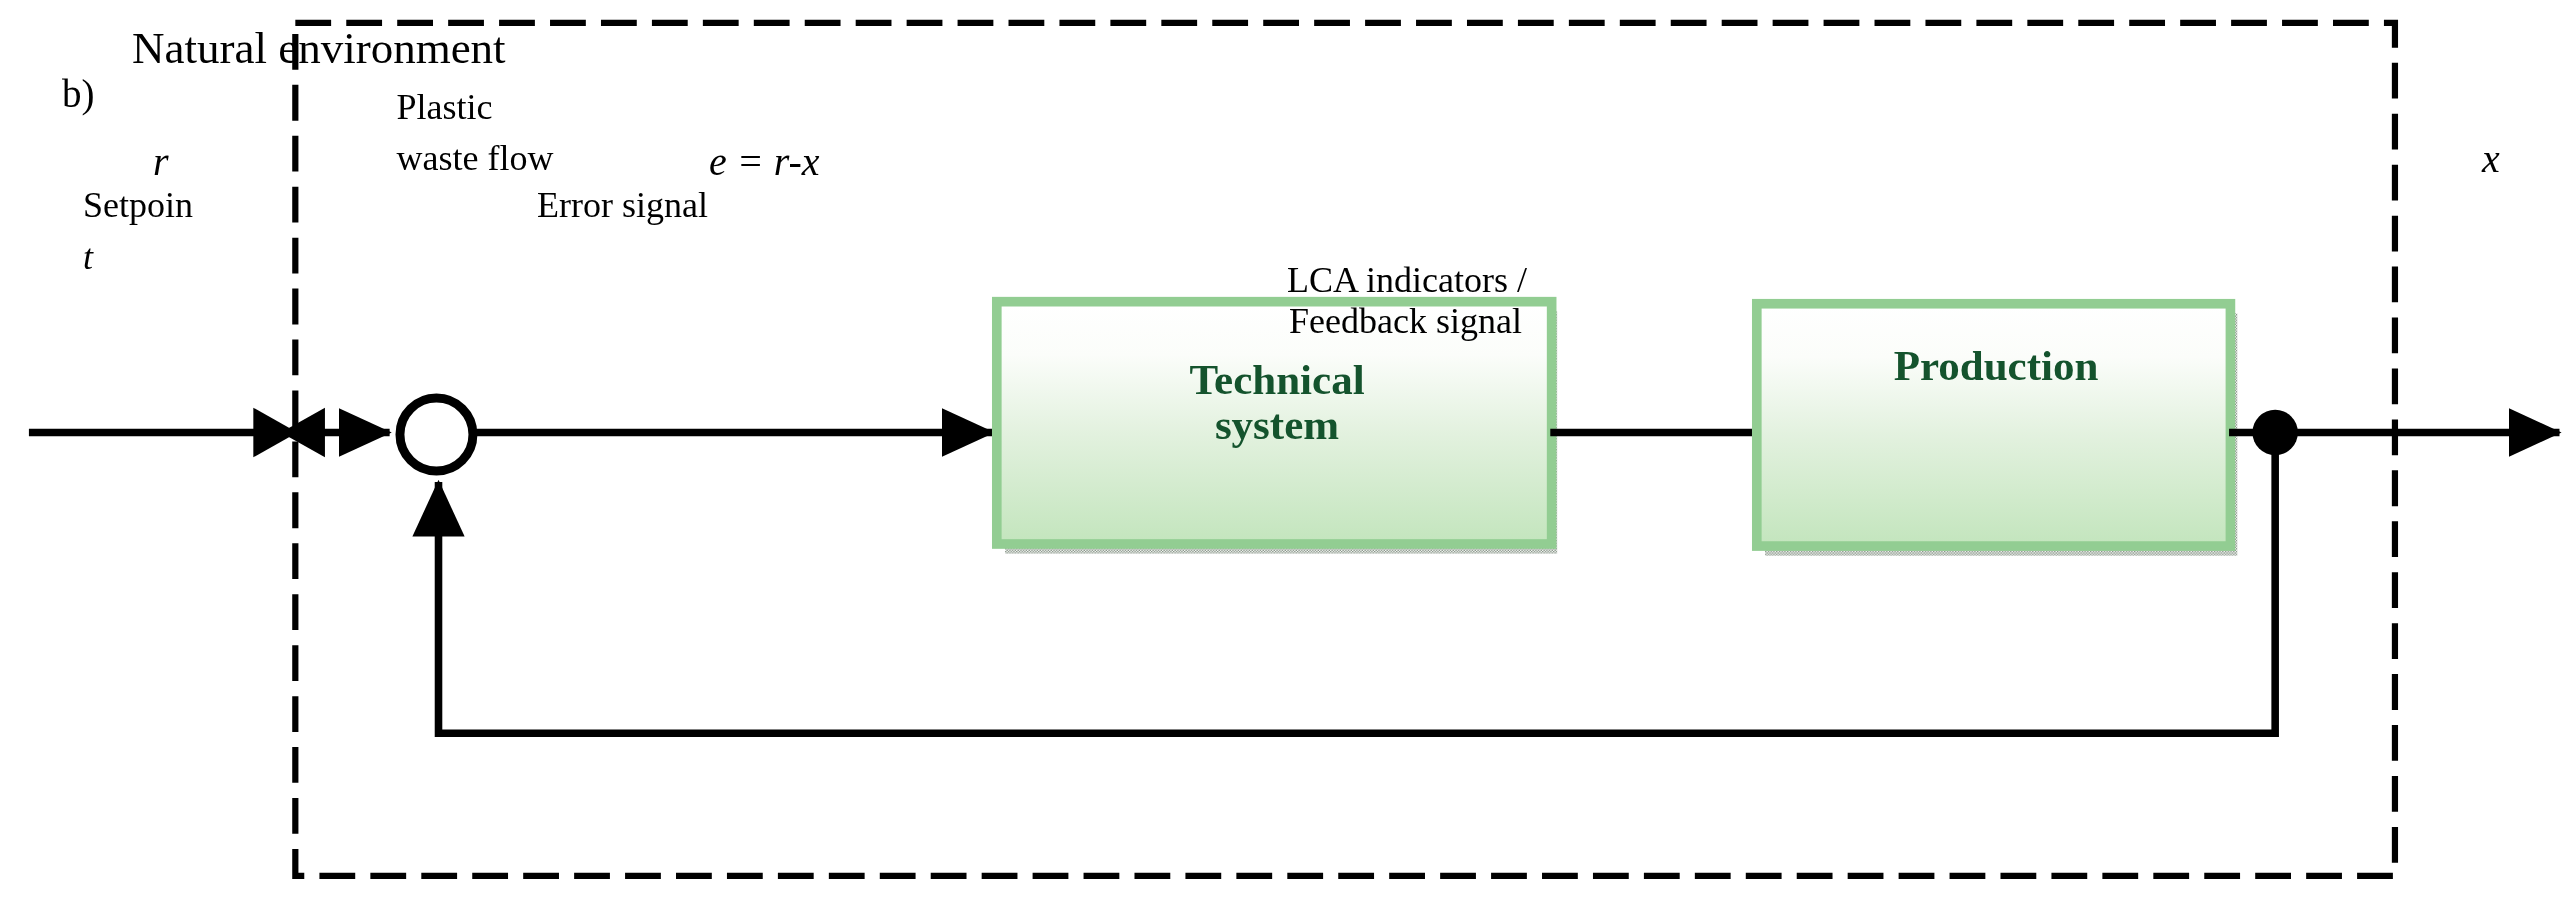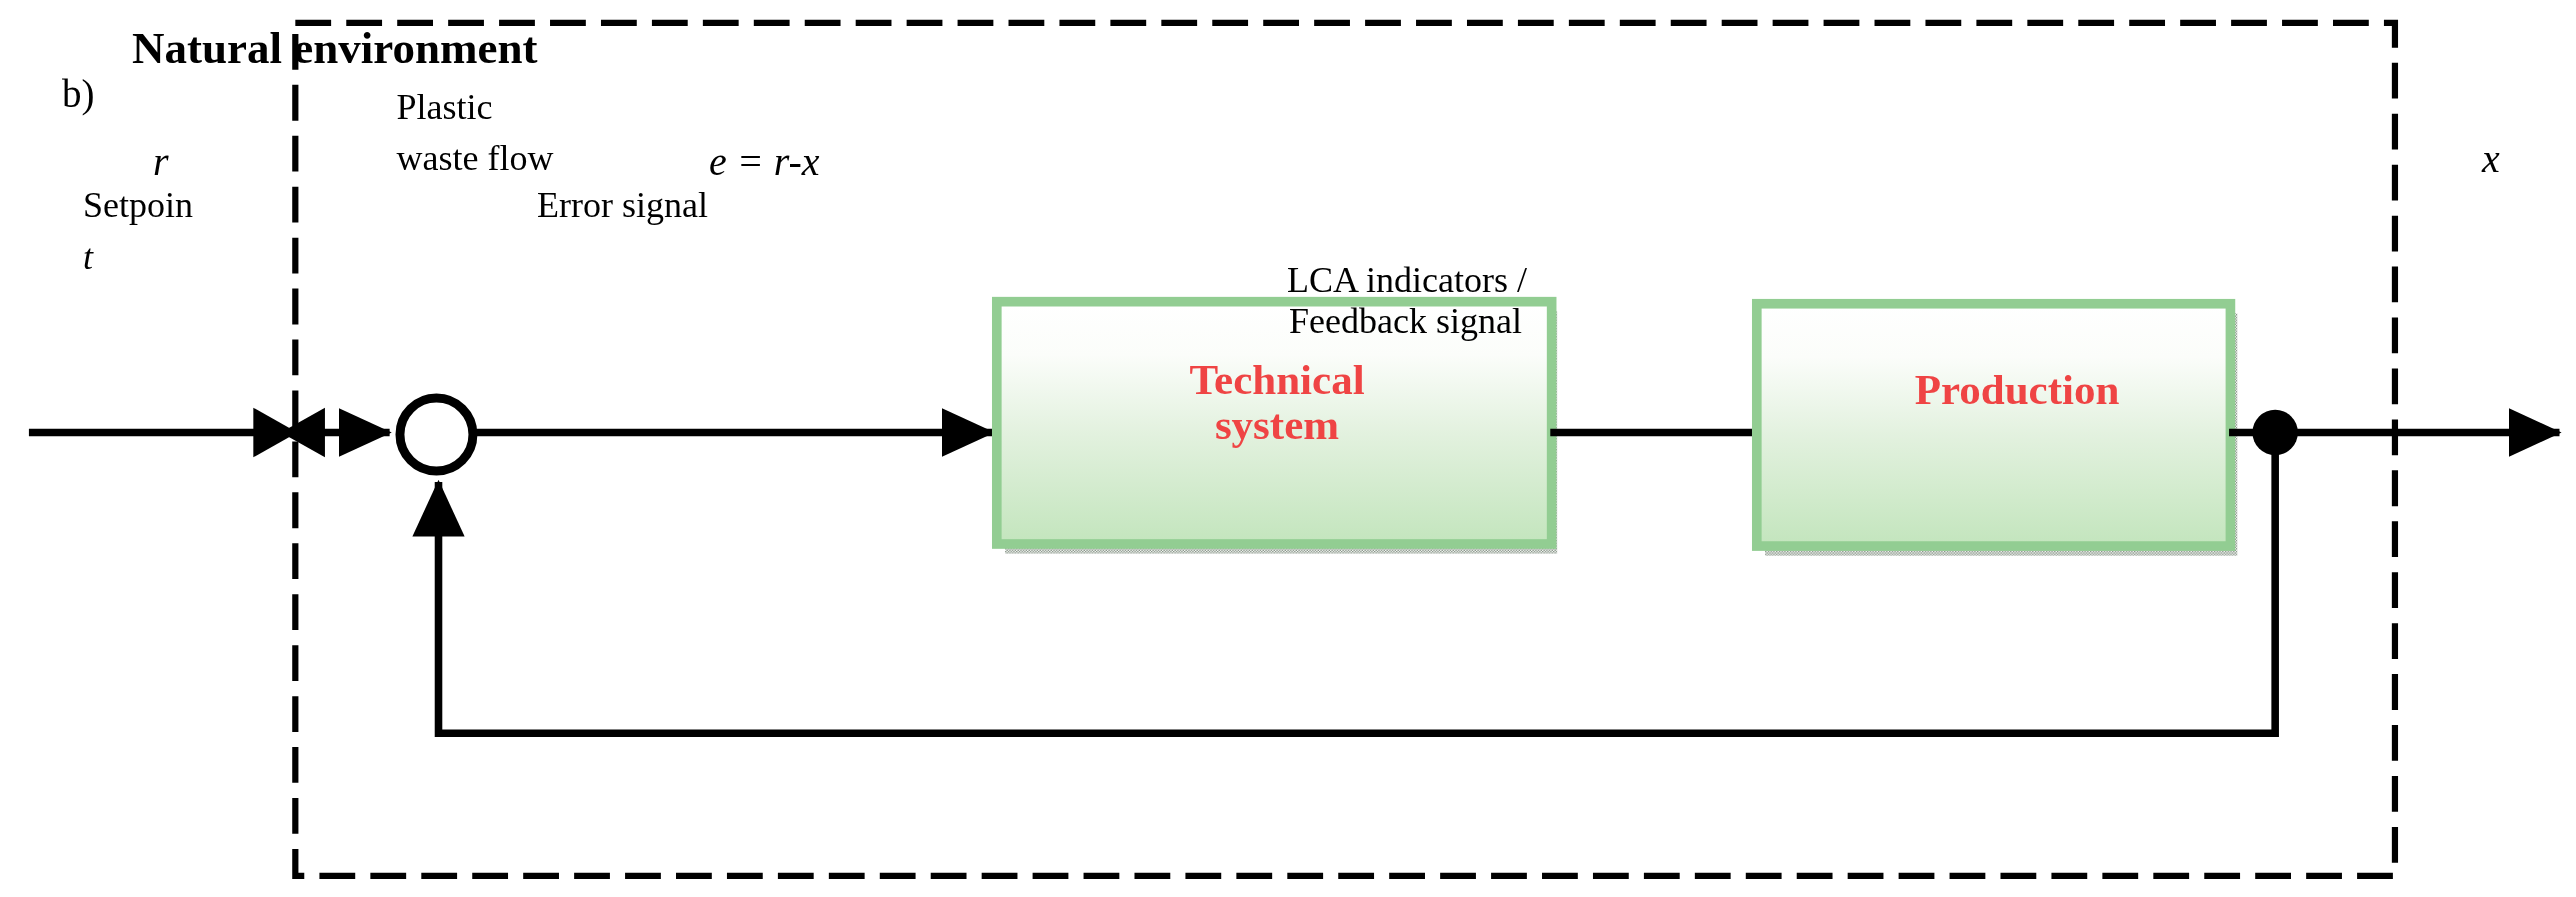--- a/index.html
+++ b/index.html
@@ -25,21 +25,21 @@
     position: absolute;
     color: #000000;
     font-family: "Liberation Serif", "DejaVu Serif", serif;
     white-space: nowrap;
     line-height: 1.05;
   }
 
   #title-natural-environment {
     left: 132px; top: 25px;
     font-size: 45px;
-    font-weight: bold;
+    font-weight: normal;
     letter-spacing: 0px;
   }
   #panel-label-b { left: 62px; top: 74px; font-size: 39px; }
 
   #label-plastic-waste-flow {
     left: 475px; top: 89px;
     font-size: 36px;
     text-align: left;
     transform: translateX(-50%);
   }
@@ -63,32 +63,32 @@
     left: 1287px; top: 262px;
     font-size: 36px;
   }
   #label-feedback-signal {
     left: 1289px; top: 303px;
     font-size: 36px;
   }
 
   .block-text {
     position: absolute;
-    color: #ef4444;
+    color: #14532d;
     font-weight: bold;
     font-size: 43px;
     text-align: center;
     font-family: "Liberation Serif", "DejaVu Serif", serif;
     line-height: 1.0;
     pointer-events: none;
   }
   .block-text .l2 { display: block; margin-top: 2px; }
 
   #block-technical-system-text { left: 1005px; top: 358px; width: 544px; }
-  #block-production-process-text { left: 1762px; top: 368px; width: 468px; padding-left: 21px; }
+  #block-production-process-text { left: 1762px; top: 344px; width: 468px; }
 </style>
 </head>
 <body>
 
 <div id="stage">
 
   <svg id="diagram-svg" viewBox="0 0 3742 1304">
     <defs>
       <linearGradient id="blockGrad" x1="0" y1="0" x2="0" y2="1">
         <stop offset="0%" stop-color="#ffffff"></stop>

